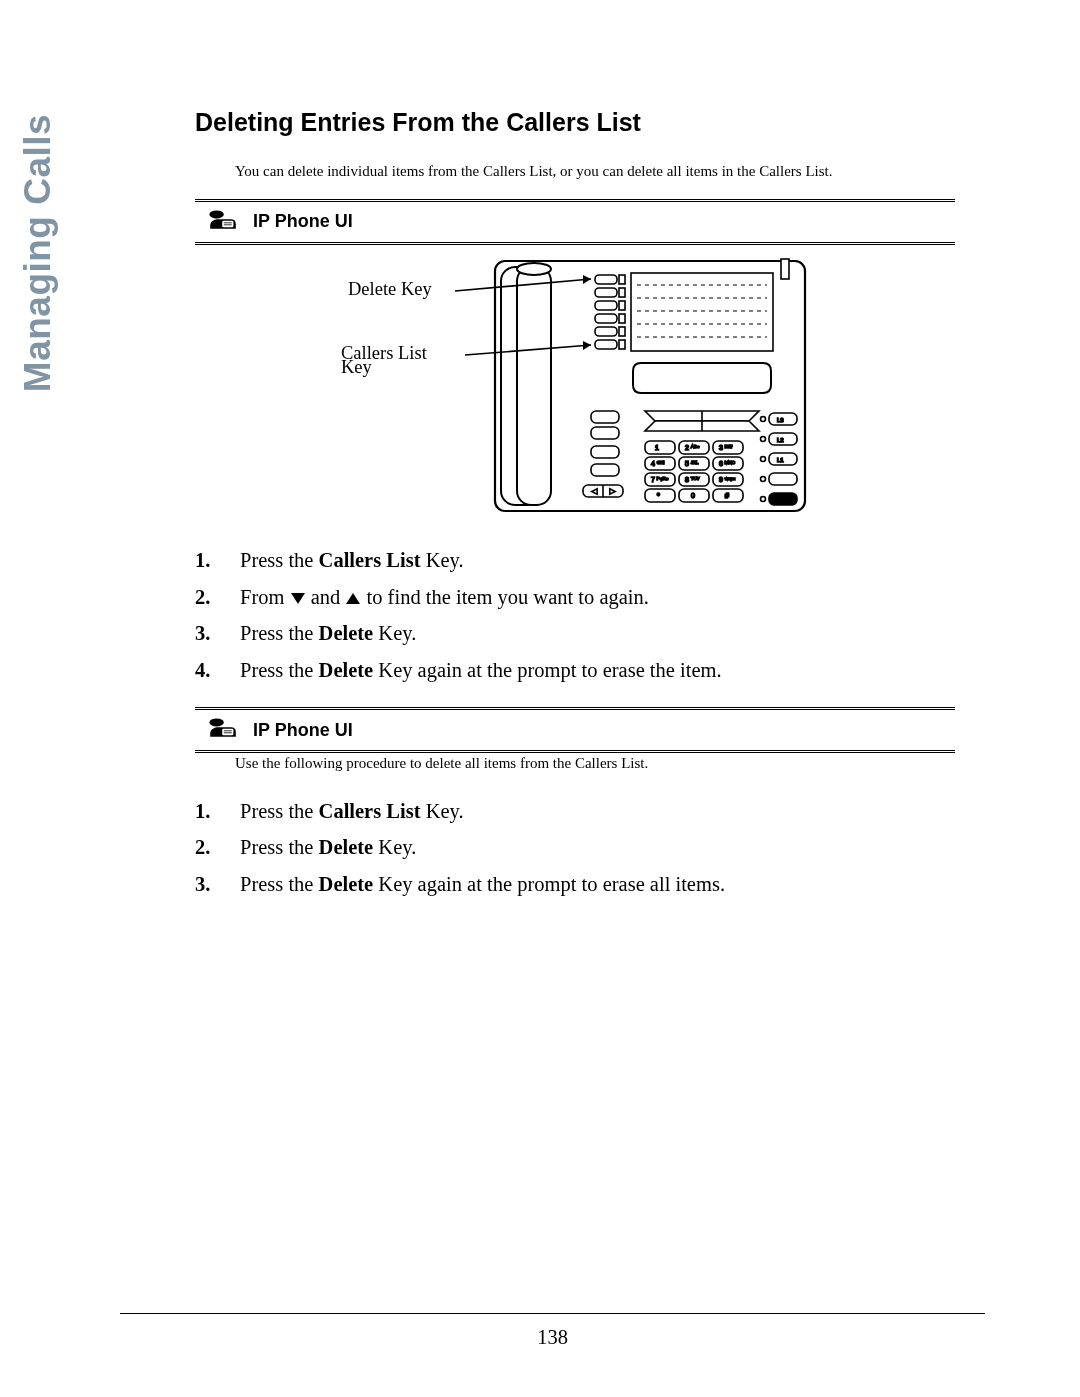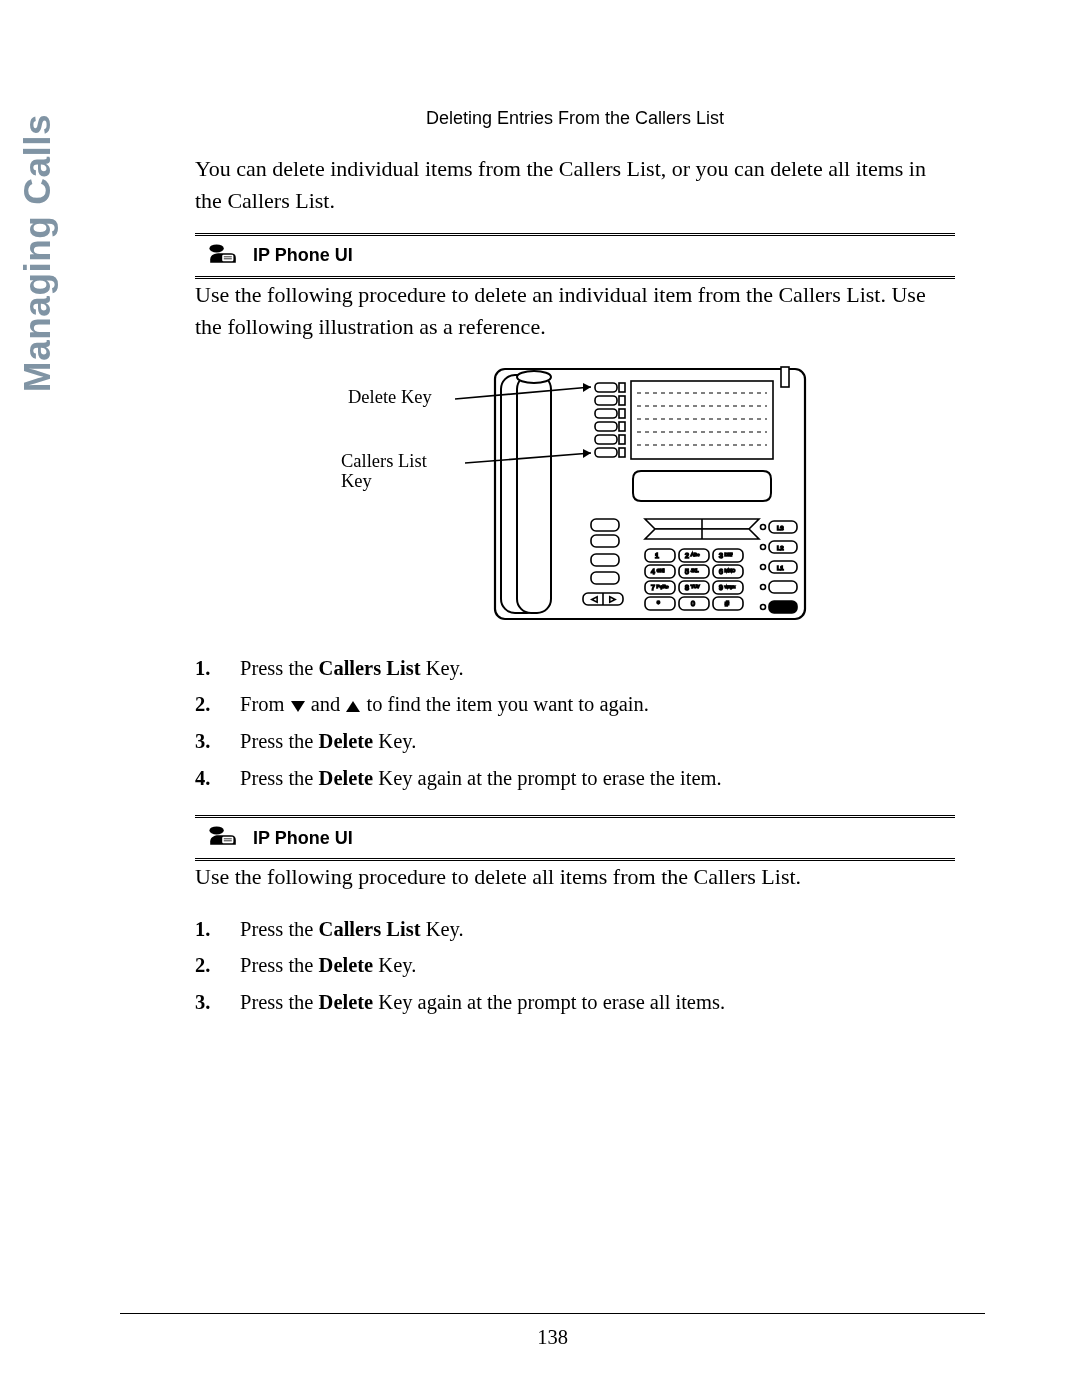--- a/index.html
+++ b/index.html
@@ -36,29 +36,29 @@
     color: #8094a4;
   }
   .content {
     position: absolute;
     left: 195px;
     top: 108px;
     width: 760px;
   }
   .heading {
     font-family: Arial, Helvetica, sans-serif;
-    font-weight: 400;
-    font-size: 18px;
+    font-weight: 700;
+    font-size: 25px;
     margin-bottom: 24px;
-    text-align: center;
   }
   .para {
-    font-size: 22px;
+    font-size: 15px;
     line-height: 1.45;
     margin-bottom: 16px;
+    margin-left: 40px;
   }
   .callout {
     position: relative;
     margin-top: 14px;
   }
   .callout-rule-top {
     height: 0;
     border-top: 3px double #000;
   }
   .callout-rule-bottom {
@@ -170,21 +170,20 @@
             <rect x="19" y="16" width="14" height="8" rx="1.5" fill="#fff"></rect>
             <line x1="21" y1="18.5" x2="31" y2="18.5" stroke="#000" stroke-width="1"></line>
             <line x1="21" y1="21" x2="31" y2="21" stroke="#000" stroke-width="1"></line>
           </svg>
         </span>
         <span class="callout-label">IP Phone UI</span>
       </div>
       <div class="callout-rule-bottom"></div>
     </div>
 
-    <div class="para">Use the following procedure to delete an individual item from the Callers List. Use the following illustration as a reference.</div>
 
     <div class="figure">
       <svg viewBox="0 0 520 270" width="520" height="270">
 
         <rect x="180" y="10" width="310" height="250" rx="10" fill="#fff" stroke="#000" stroke-width="2.2"></rect>
 
         <rect x="186" y="16" width="40" height="238" rx="14" fill="#fff" stroke="#000" stroke-width="2"></rect>
         <rect x="202" y="16" width="34" height="238" rx="14" fill="#fff" stroke="#000" stroke-width="2"></rect>
         <ellipse cx="219" cy="18" rx="17" ry="6" fill="#fff" stroke="#000" stroke-width="2"></ellipse>
 
@@ -278,21 +277,21 @@
         </g>
 
         <line x1="140" y1="40" x2="276" y2="28" stroke="#000" stroke-width="1.6"></line>
         <polygon points="276,28 268,24 268,33" fill="#000"></polygon>
 
         <line x1="150" y1="104" x2="276" y2="94" stroke="#000" stroke-width="1.6"></line>
         <polygon points="276,94 268,90 268,99" fill="#000"></polygon>
       </svg>
       <div class="annot" style="left:20px; top:28px;margin-left:13px;">Delete Key</div>
       <div class="annot" style="left:26px; top:92px;">Callers List</div>
-      <div class="annot" style="left:26px; top:112px;">Key</div>
+      <div class="annot" style="left:26px; top:106px;">Key</div>
     </div>
 
     <ol class="ol">
       <li>
         <span class="num">1.</span>
         <span class="body">
           <span>Press the </span><b>Callers List</b><span> Key.</span>
         </span>
       </li>
       <li>

